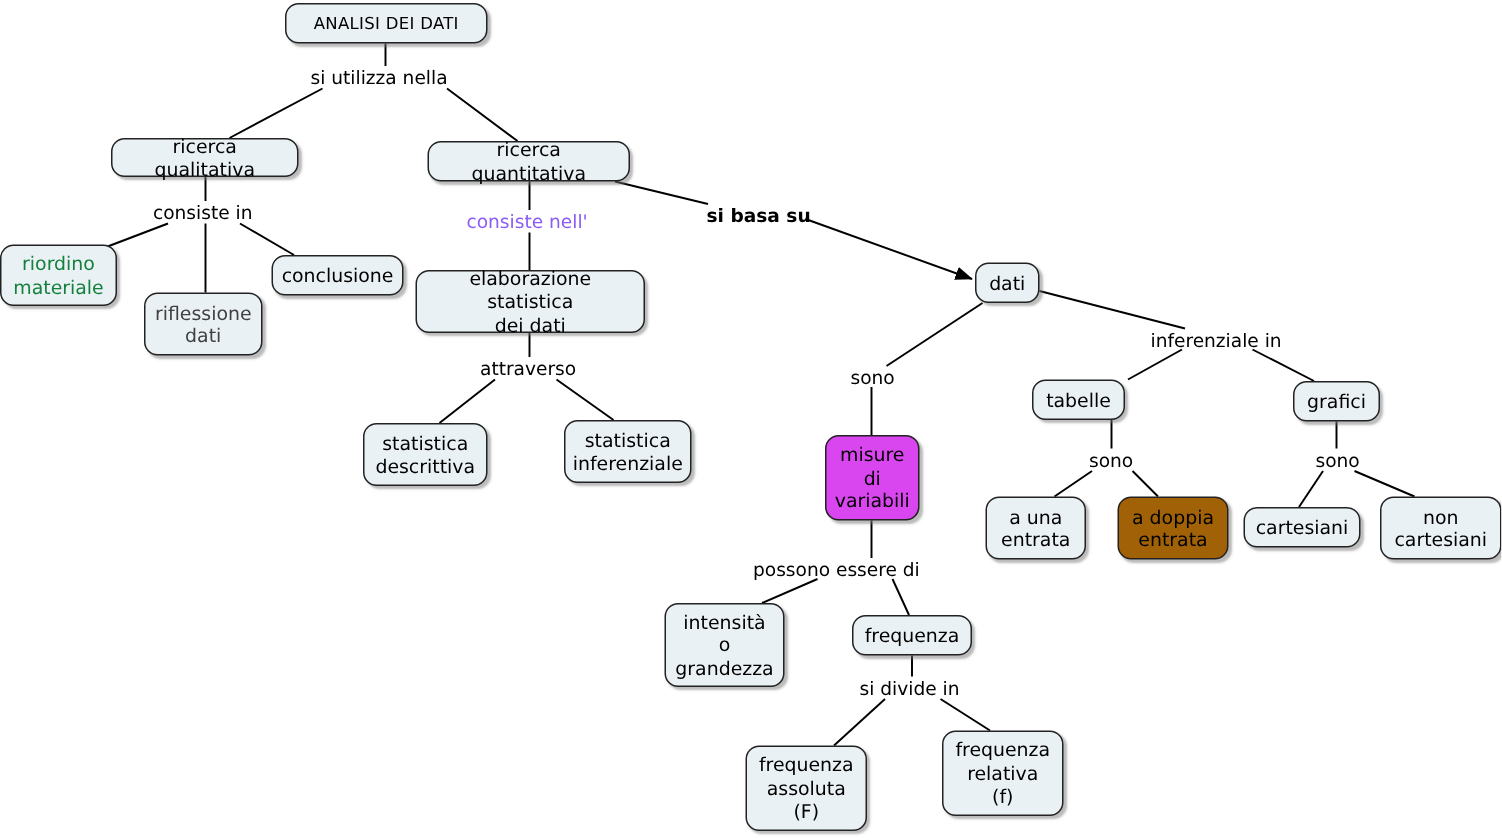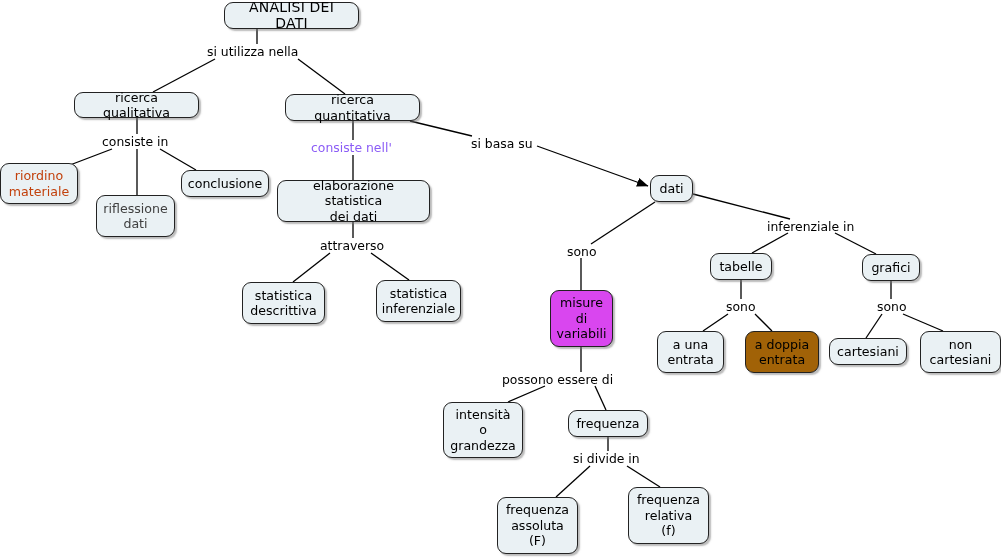--- a/index.html
+++ b/index.html
@@ -33,23 +33,22 @@
     line-height: 15.5px;
     display: flex;
     align-items: center;
     justify-content: center;
     text-align: center;
     box-shadow: 2px 2px 1.5px rgba(120,120,120,0.5);
     white-space: pre-line;
     padding: 0 6px;
   }
   .node.title {
-    font-size: 14px;
+    font-size: 11px;
     letter-spacing: 0.2px;
-    margin-left: 34px;
   }
   .link-label {
     position: absolute;
     font-size: 12.4px;
     line-height: 14px;
     color: #000000;
     white-space: nowrap;
     background: transparent;
   }
 </style>
@@ -96,21 +95,21 @@
         <line x1="891" y1="281" x2="891" y2="299" stroke="#000000" stroke-width="1.3"></line>
         <line x1="882" y1="314" x2="866" y2="338" stroke="#000000" stroke-width="1.3"></line>
         <line x1="903" y1="314" x2="943" y2="331" stroke="#000000" stroke-width="1.3"></line>
       </g>
   </svg>
 
   <div id="nodes-layer">
       <div class="node title" style="left: 190px; top: 2px; width: 135px; height: 27px; background: rgb(234, 241, 244); border-color: rgb(34, 34, 34); color: rgb(0, 0, 0);"><span>ANALISI DEI DATI</span></div>
       <div class="node" style="left: 74px; top: 92px; width: 125px; height: 26px; background: rgb(234, 241, 244); border-color: rgb(34, 34, 34); color: rgb(0, 0, 0);"><span>ricerca qualitativa</span></div>
       <div class="node" style="left: 285px; top: 94px; width: 135px; height: 27px; background: rgb(234, 241, 244); border-color: rgb(34, 34, 34); color: rgb(0, 0, 0);"><span>ricerca quantitativa</span></div>
-      <div class="node" style="left: 0px; top: 163px; width: 78px; height: 41px; background: rgb(234, 241, 244); border-color: rgb(34, 34, 34); color: #c2410c;"><span>riordino
+      <div class="node" style="left: 0px; top: 163px; width: 78px; height: 41px; background: rgb(234, 241, 244); border-color: rgb(34, 34, 34); color: #15803d;"><span>riordino
 materiale</span></div>
       <div class="node" style="left: 96px; top: 195px; width: 79px; height: 42px; background: rgb(234, 241, 244); border-color: rgb(34, 34, 34); color: #404040;"><span>riflessione
 dati</span></div>
       <div class="node" style="left: 181px; top: 170px; width: 88px; height: 27px; background: rgb(234, 241, 244); border-color: rgb(34, 34, 34); color: rgb(0, 0, 0);"><span>conclusione</span></div>
       <div class="node" style="left: 277px; top: 180px; width: 153px; height: 42px; background: rgb(234, 241, 244); border-color: rgb(34, 34, 34); color: rgb(0, 0, 0);"><span>elaborazione statistica
 dei dati</span></div>
       <div class="node" style="left: 242px; top: 282px; width: 83px; height: 42px; background: rgb(234, 241, 244); border-color: rgb(34, 34, 34); color: rgb(0, 0, 0);"><span>statistica
 descrittiva</span></div>
       <div class="node" style="left: 376px; top: 280px; width: 85px; height: 42px; background: rgb(234, 241, 244); border-color: rgb(34, 34, 34); color: rgb(0, 0, 0);"><span>statistica
 inferenziale</span></div>
@@ -121,35 +120,35 @@
       <div class="node" style="left: 443px; top: 402px; width: 80px; height: 56px; background: rgb(234, 241, 244); border-color: rgb(34, 34, 34); color: rgb(0, 0, 0);"><span>intensità
 o
 grandezza</span></div>
       <div class="node" style="left: 568px; top: 410px; width: 80px; height: 27px; background: rgb(234, 241, 244); border-color: rgb(34, 34, 34); color: rgb(0, 0, 0);"><span>frequenza</span></div>
       <div class="node" style="left: 497px; top: 497px; width: 81px; height: 57px; background: rgb(234, 241, 244); border-color: rgb(34, 34, 34); color: rgb(0, 0, 0);"><span>frequenza
 assoluta
 (F)</span></div>
       <div class="node" style="left: 628px; top: 487px; width: 81px; height: 57px; background: rgb(234, 241, 244); border-color: rgb(34, 34, 34); color: rgb(0, 0, 0);"><span>frequenza
 relativa
 (f)</span></div>
-      <div class="node" style="left: 710px; top: 253px; width: 62px; height: 27px; background: rgb(234, 241, 244); border-color: rgb(34, 34, 34); color: rgb(0, 0, 0);"><span>tabelle</span></div>
+      <div class="node" style="left: 688px; top: 253px; width: 62px; height: 27px; background: rgb(234, 241, 244); border-color: rgb(34, 34, 34); color: rgb(0, 0, 0);"><span>tabelle</span></div>
       <div class="node" style="left: 657px; top: 331px; width: 67px; height: 42px; background: rgb(234, 241, 244); border-color: rgb(34, 34, 34); color: rgb(0, 0, 0);"><span>a una
 entrata</span></div>
       <div class="node" style="left: 745px; top: 331px; width: 74px; height: 42px; background: #a16207; border-color: rgb(34, 34, 34); color: rgb(0, 0, 0); text-align: center;"><span>a doppia
 entrata</span></div>
       <div class="node" style="left: 862px; top: 254px; width: 58px; height: 27px; background: rgb(234, 241, 244); border-color: rgb(34, 34, 34); color: rgb(0, 0, 0);"><span>grafici</span></div>
       <div class="node" style="left: 829px; top: 338px; width: 78px; height: 27px; background: rgb(234, 241, 244); border-color: rgb(34, 34, 34); color: rgb(0, 0, 0);"><span>cartesiani</span></div>
       <div class="node" style="left: 920px; top: 331px; width: 81px; height: 42px; background: rgb(234, 241, 244); border-color: rgb(34, 34, 34); color: rgb(0, 0, 0);"><span>non
 cartesiani</span></div>
     </div>
   <div id="labels-layer">
       <div class="link-label" style="left: 207px; top: 45px; color: rgb(0, 0, 0);">si utilizza nella</div>
       <div class="link-label" style="left: 102px; top: 135px; color: rgb(0, 0, 0);">consiste in</div>
       <div class="link-label" style="left: 311px; top: 141px; color: #8b5cf6;">consiste nell'</div>
-      <div class="link-label" style="left: 471px; top: 137px; color: rgb(0, 0, 0);">si basa su</div>
+      <div class="link-label" style="left: 471px; top: 137px; color: rgb(0, 0, 0); font-weight: bold;">si basa su</div>
       <div class="link-label" style="left: 320px; top: 239px; color: rgb(0, 0, 0);">attraverso</div>
       <div class="link-label" style="left: 767px; top: 220px; color: rgb(0, 0, 0);">inferenziale in</div>
       <div class="link-label" style="left: 567px; top: 245px; color: rgb(0, 0, 0);">sono</div>
       <div class="link-label" style="left: 726px; top: 300px; color: rgb(0, 0, 0);">sono</div>
       <div class="link-label" style="left: 877px; top: 300px; color: rgb(0, 0, 0);">sono</div>
       <div class="link-label" style="left: 502px; top: 373px; color: rgb(0, 0, 0);">possono essere di</div>
       <div class="link-label" style="left: 573px; top: 452px; color: rgb(0, 0, 0);">si divide in</div>
     </div>
 
 </div>

